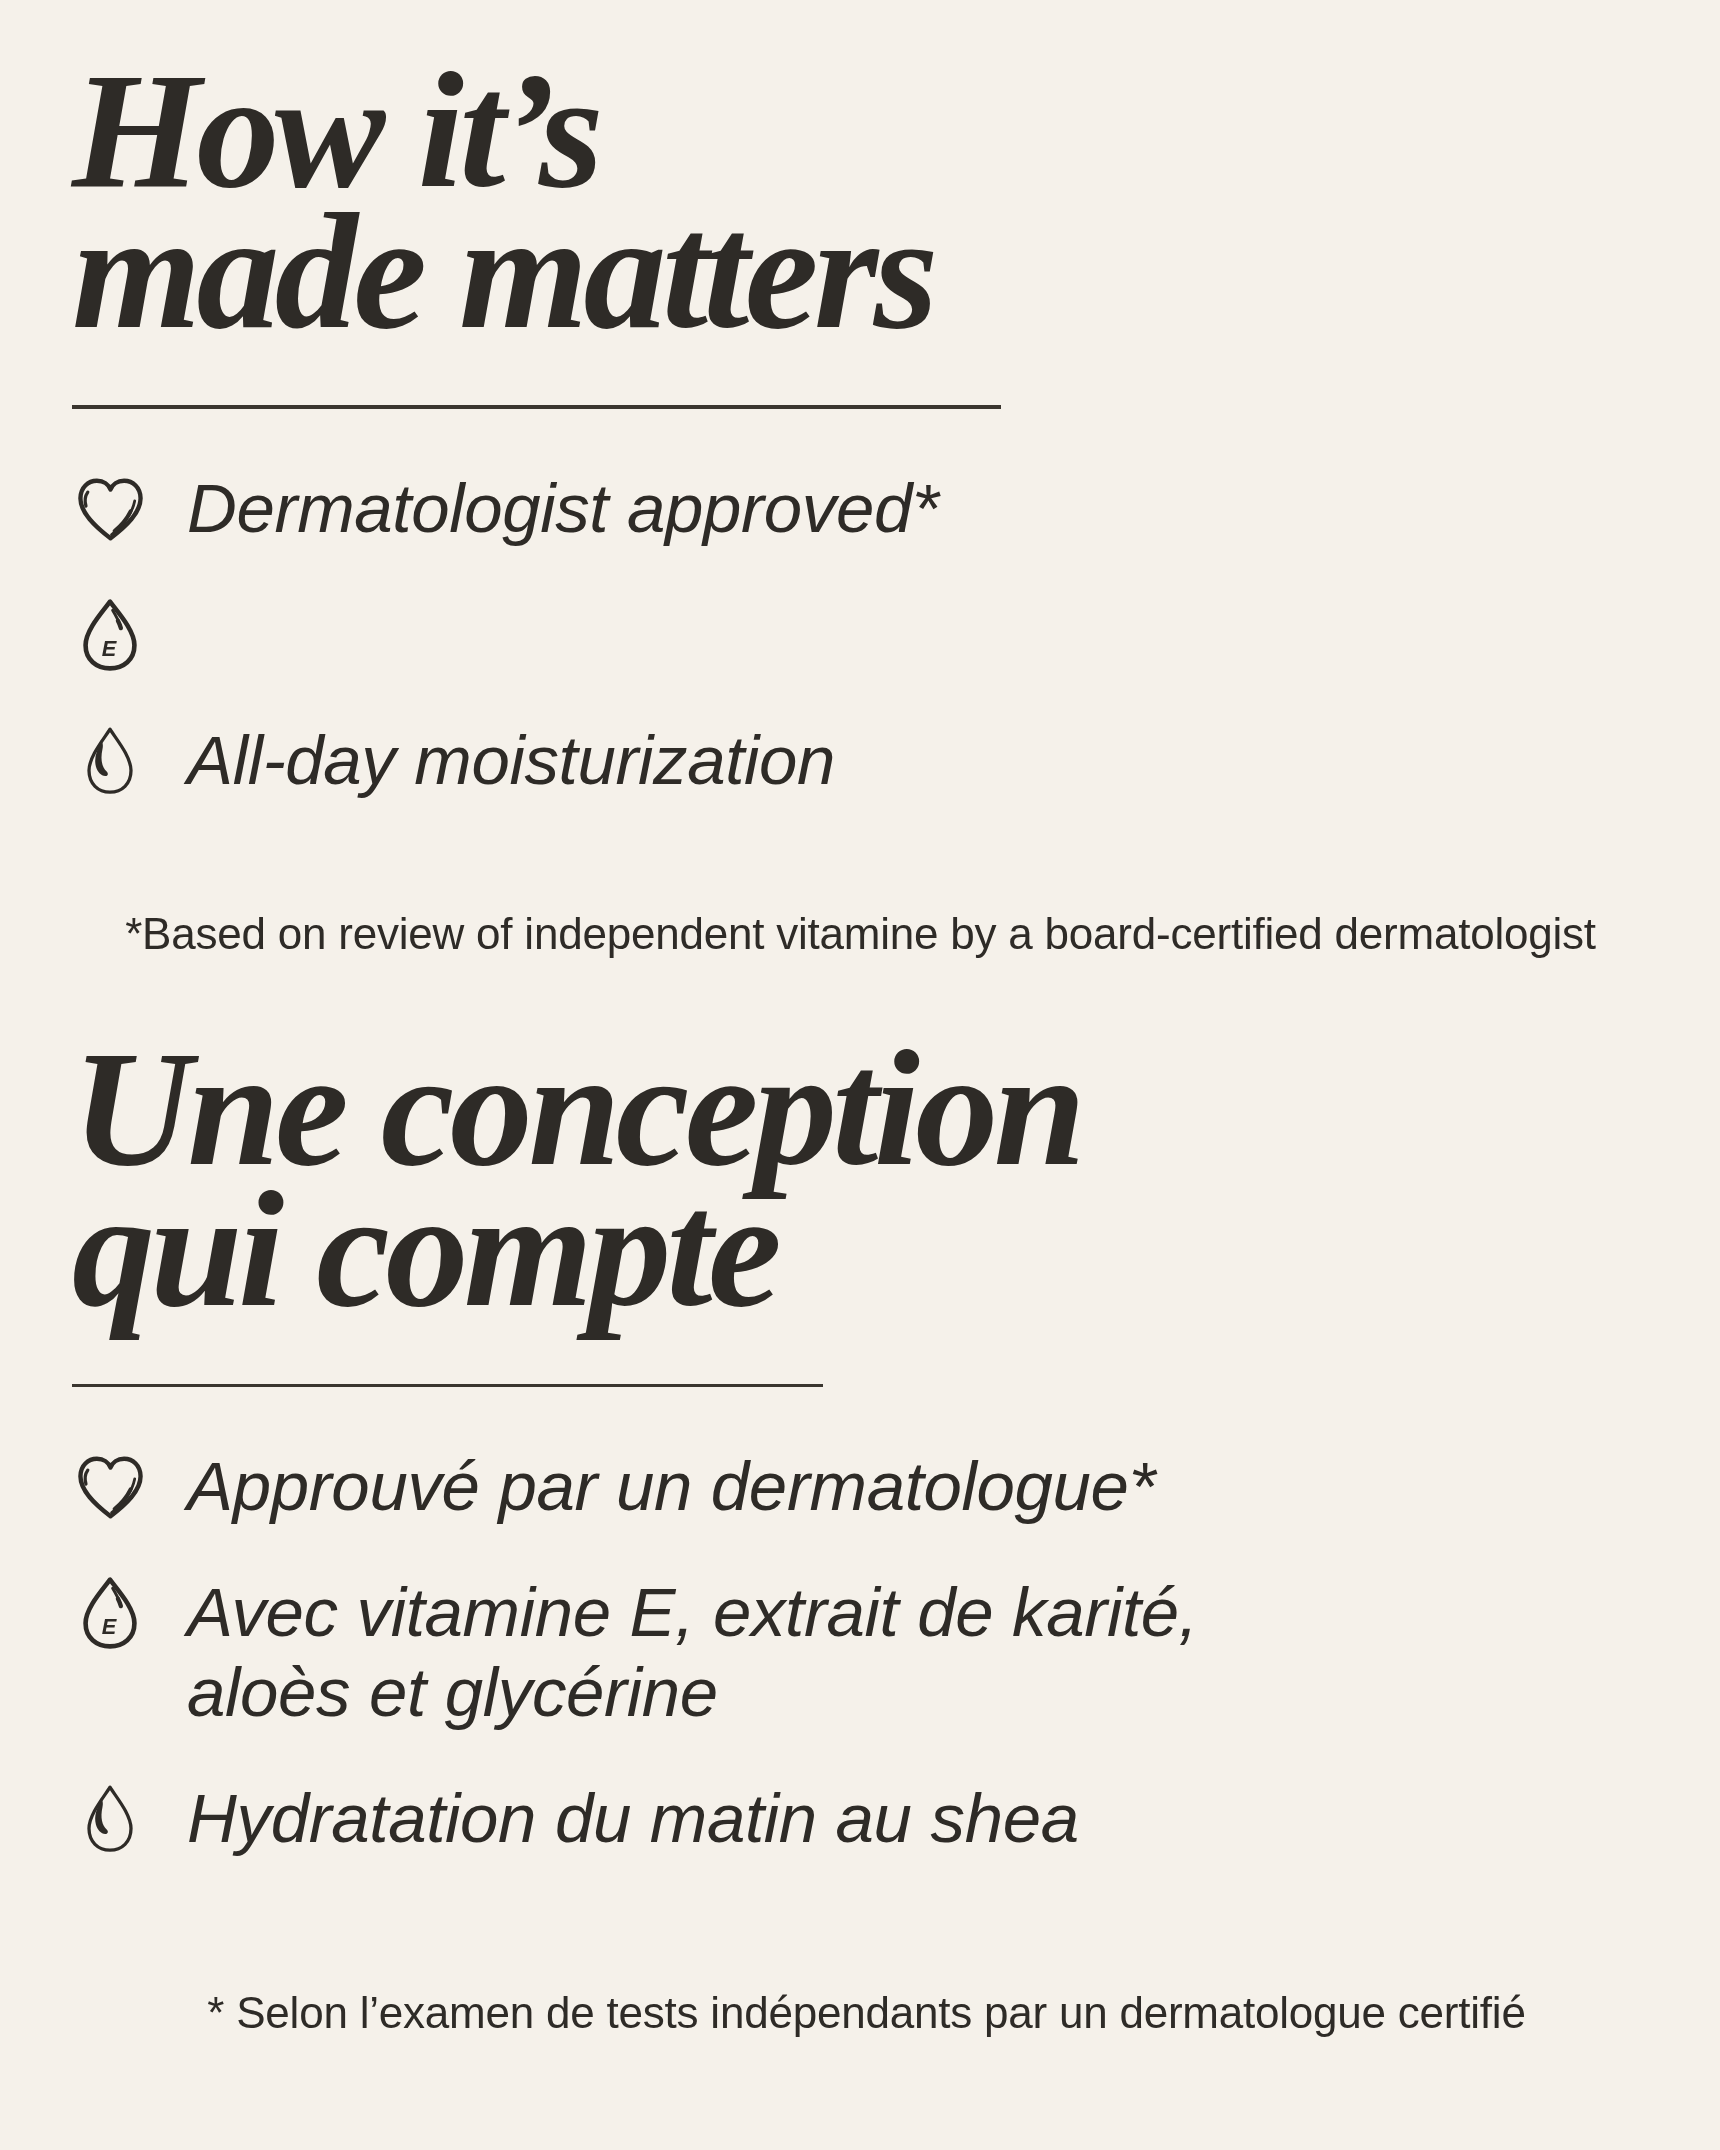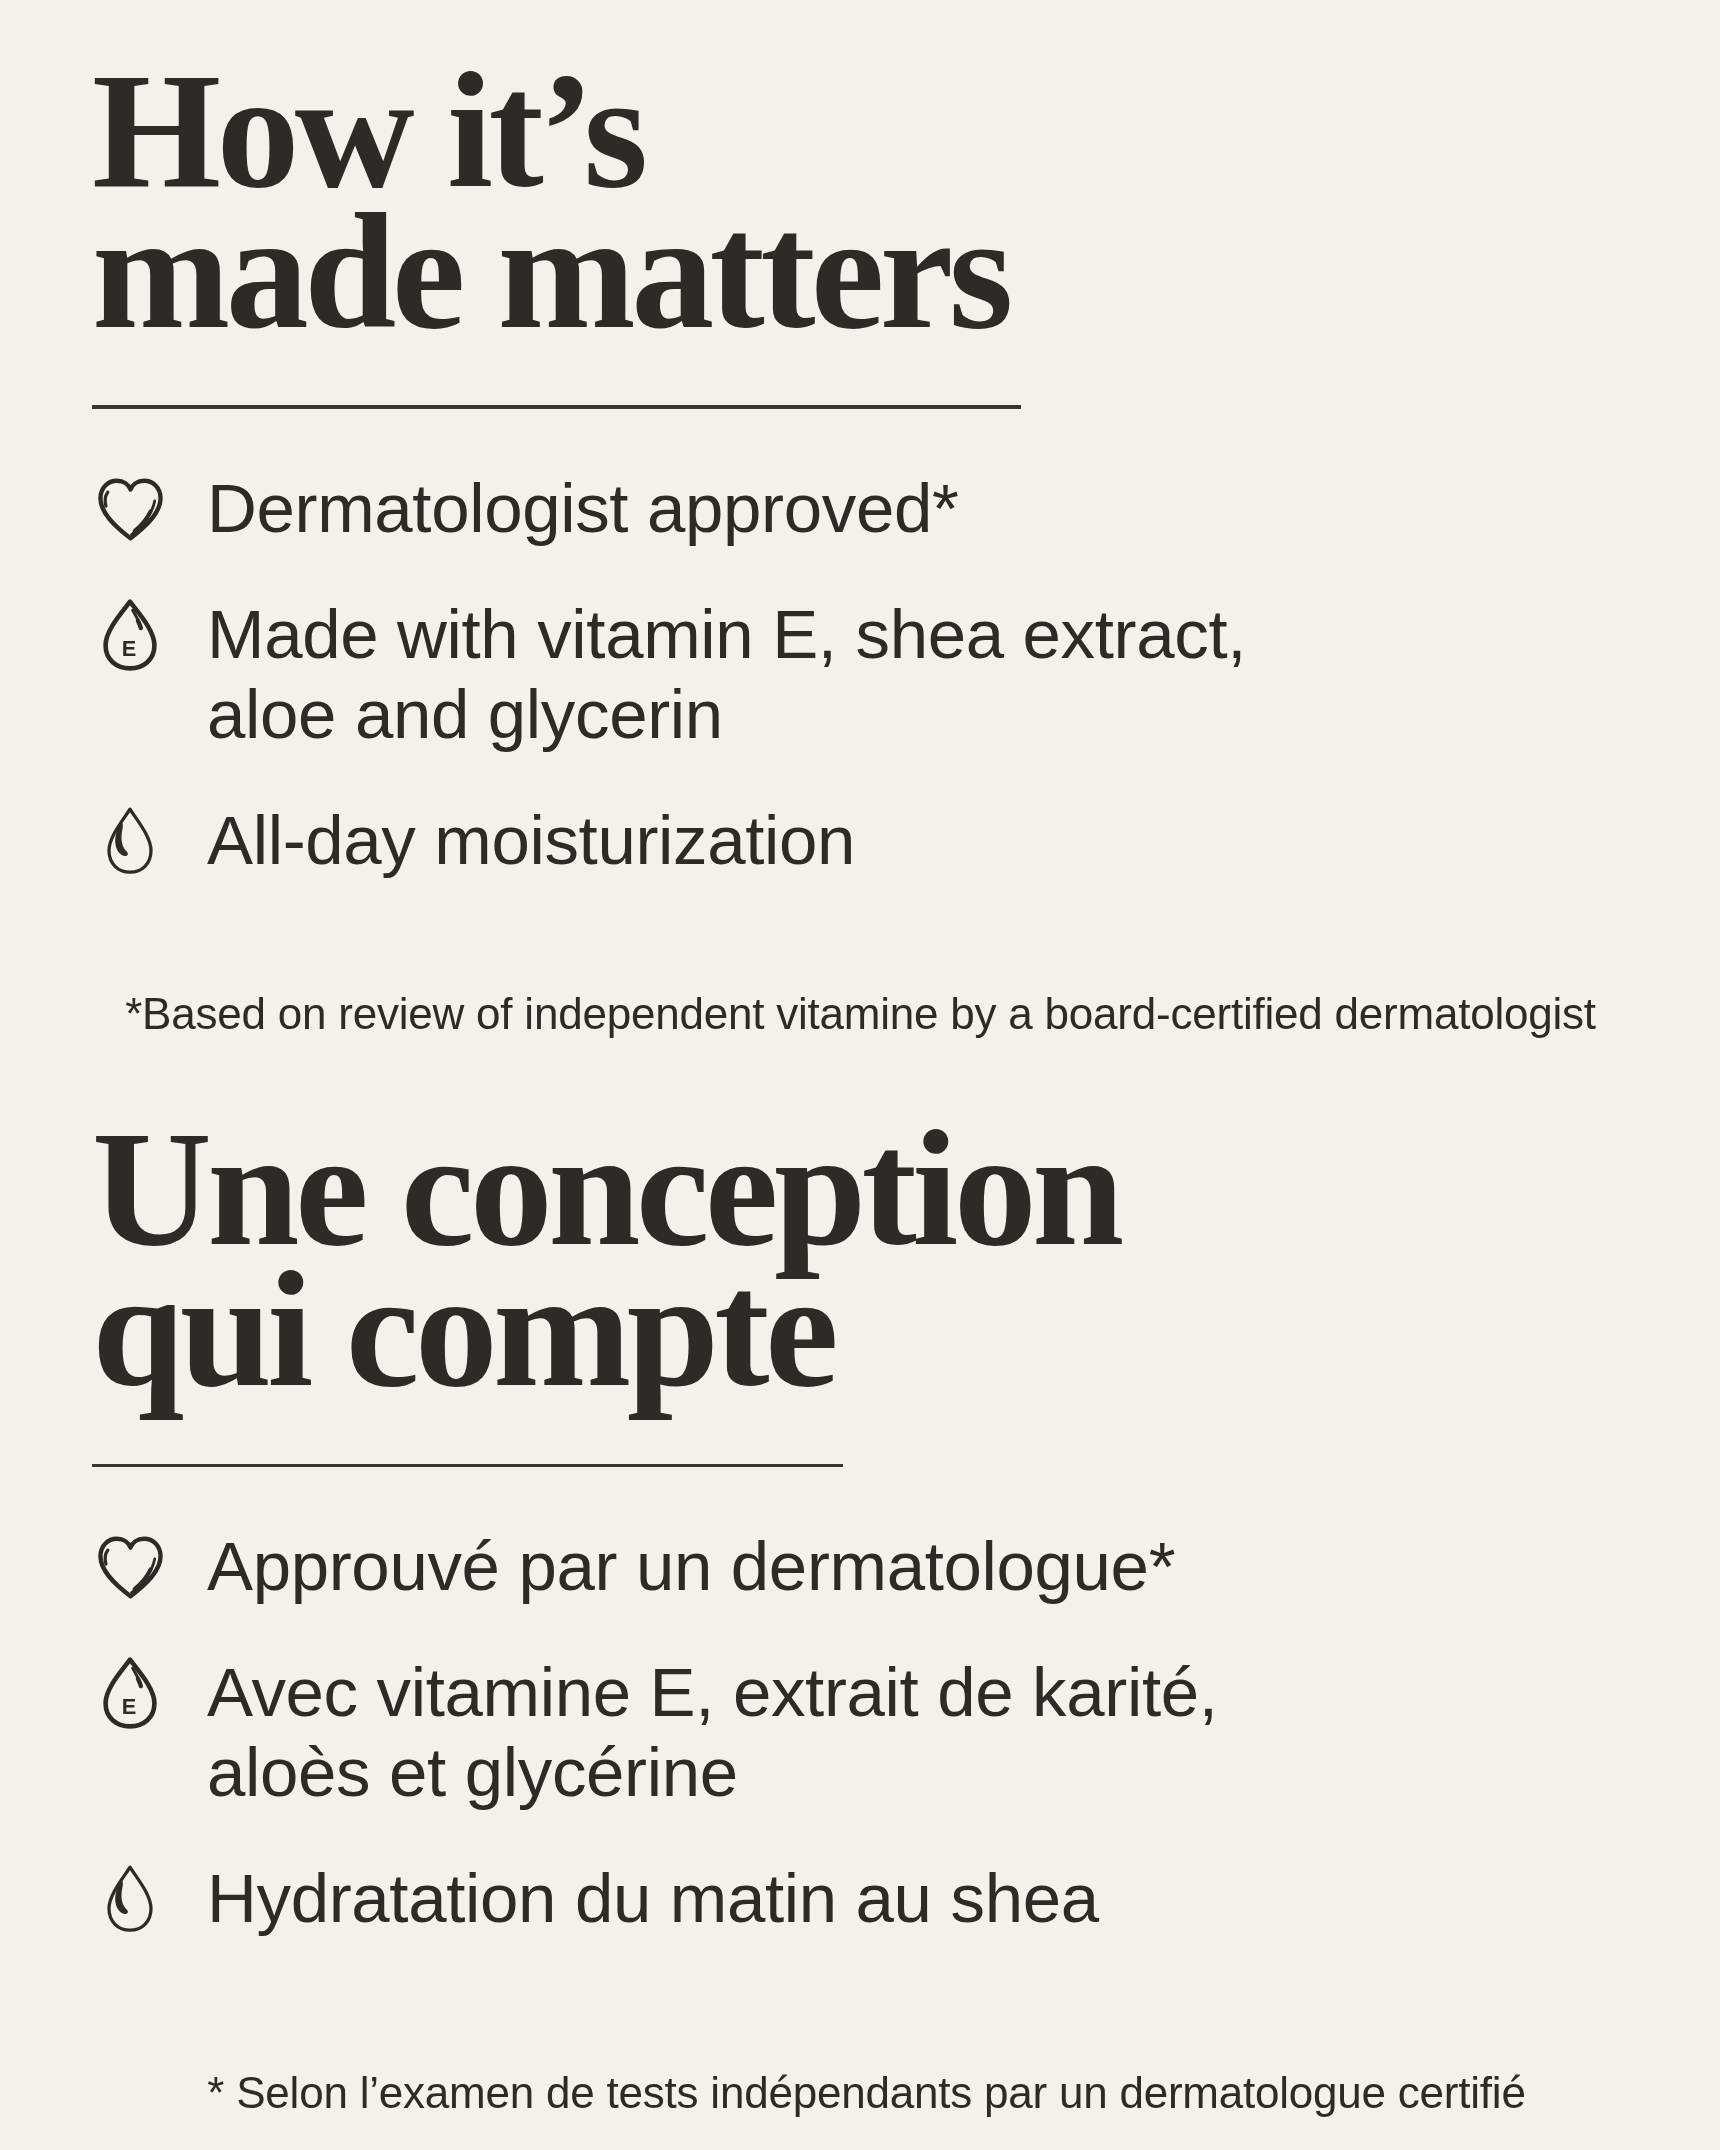--- a/index.html
+++ b/index.html
@@ -4,21 +4,21 @@
 <style>
   html, body { margin: 0; padding: 0; }
   body {
     width: 1721px; height: 2151px;
     background: #f5f1ea;
     color: #2e2b27;
     font-family: "Liberation Sans", sans-serif;
     overflow: hidden;
   }
   .page { width: 1721px; height: 2151px; position: relative; }
-  .inner { padding-left: 92px; padding-right: 72px; }
+  .inner { padding-left: 72px; padding-right: 72px; font-style: italic; }
 
   h1 {
     font-family: "Liberation Serif", serif;
     font-weight: 700;
     font-size: 166px;
     line-height: 0.85;
     letter-spacing: -0.028em;
     margin: 0;
     color: #2e2b27;
   }
@@ -103,24 +103,20 @@
 
         <li class="bullet">
           <span class="icon-cell">
             <svg width="66" height="76" viewBox="0 0 100 115" aria-hidden="true">
               <path class="stroke" stroke-width="7" d="M50 7 C39 22 13 50 13 73 C13 95 29.5 108 50 108 C70.5 108 87 95 87 73 C87 50 61 22 50 7 Z"></path>
               <path class="stroke" stroke-width="4.5" d="M54 20 C58.5 27.5 63 35.5 65.5 43.5"></path>
               <path class="stroke" stroke-width="6.5" d="M62 36 C64 40 65.5 43.5 66.5 47"></path>
               <text class="drop-letter" x="48.5" y="90" font-size="33" text-anchor="middle">E</text>
             </svg>
           </span>
-          <p class="bullet-text">
-            <span class="line">Made with vitamin E, shea extract,</span>
-            <span class="line">aloe and glycerin</span>
-          </p>
         </li>
 
         <li class="bullet">
           <span class="icon-cell">
             <svg width="60" height="72" viewBox="0 0 100 118" aria-hidden="true">
               <path class="stroke" stroke-width="5.5" d="M50 6 C41 21 15 51 15 75 C15 97 30 111 50 111 C70 111 85 97 85 75 C85 51 59 21 50 6 Z"></path>
               <path class="fillmark" d="M36 27 C27.5 40 23 55 26.5 68 C29 77 35 83.5 42 84 C46.5 84.3 48 80 44.5 76.5 C37 70 33.5 57 37.5 39 C38.5 34.5 38.5 29 36 27 Z"></path>
             </svg>
           </span>
           <p class="bullet-text">

